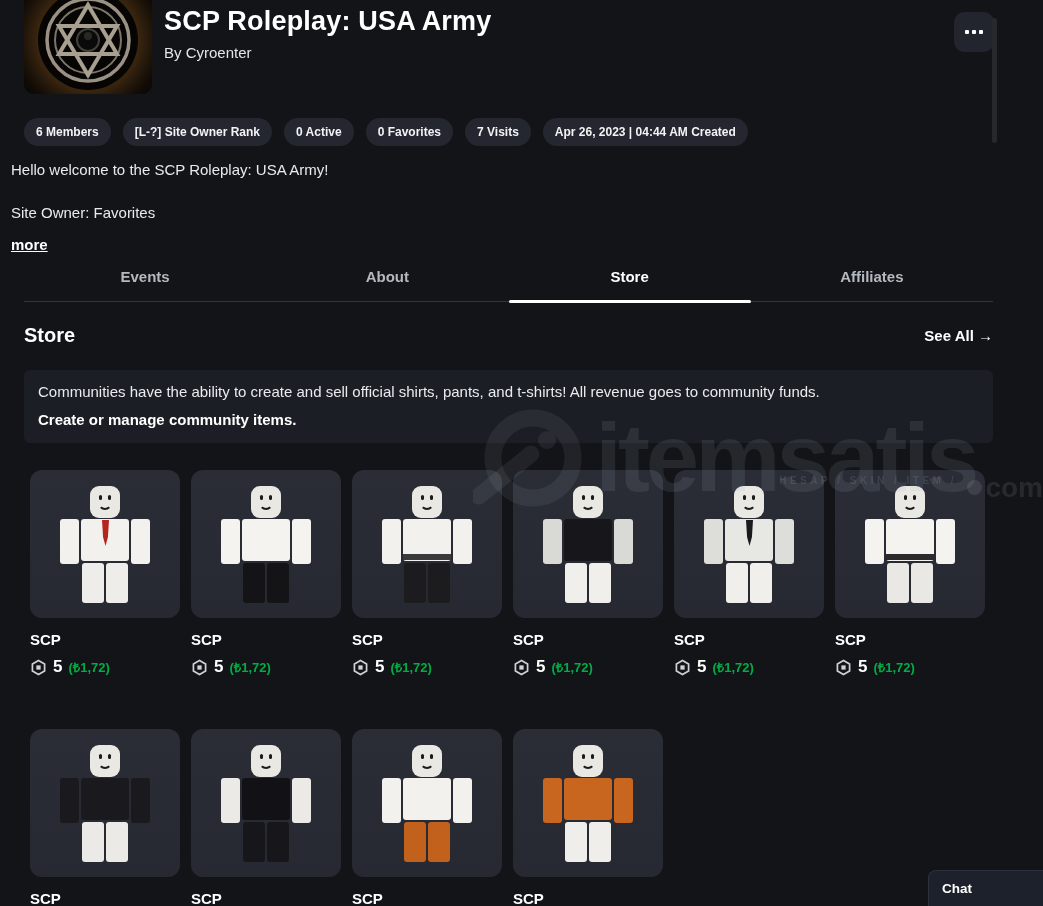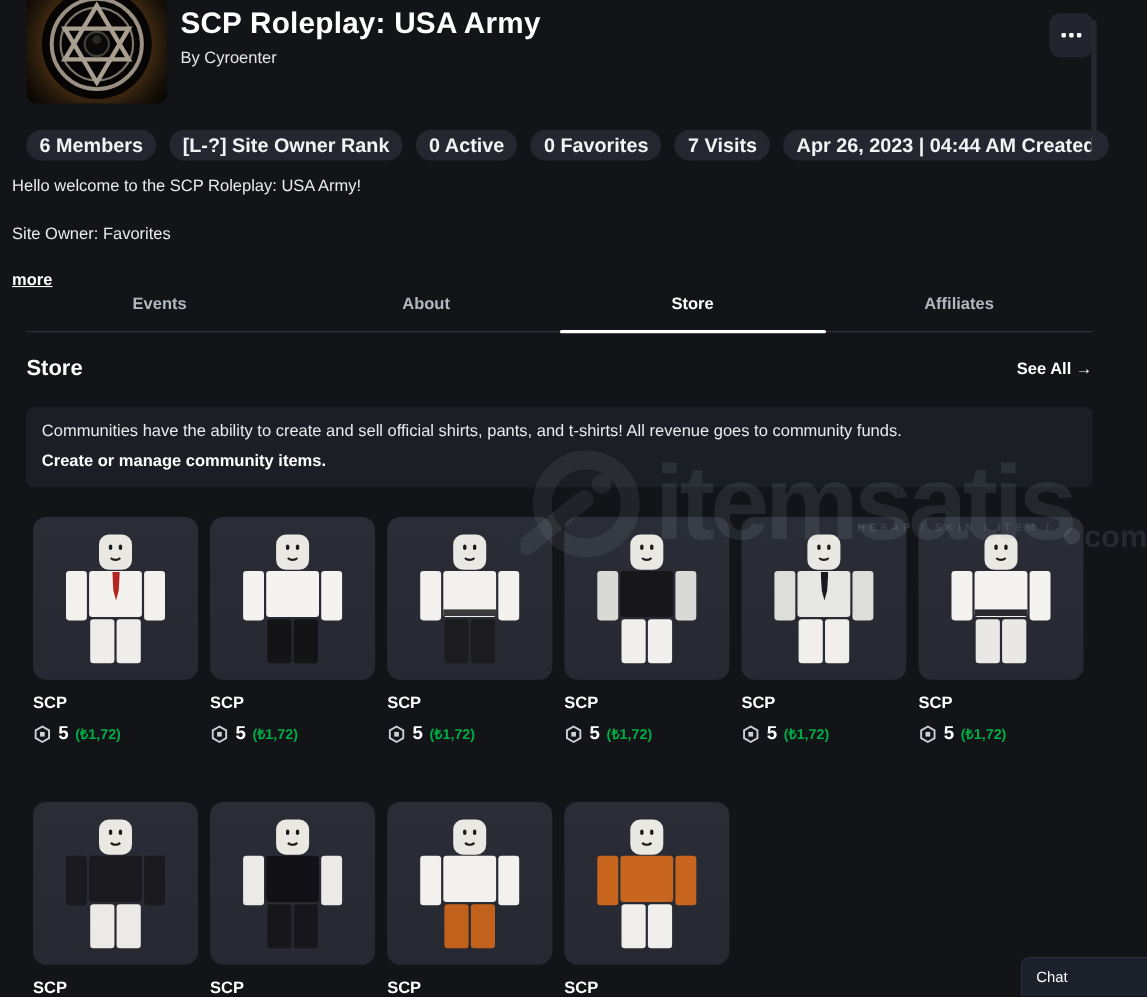--- a/index.html
+++ b/index.html
@@ -15,26 +15,26 @@
   .title-block{position:absolute;left:164px;top:6px;}
   .page-title{margin:0;font-size:27px;font-weight:bold;letter-spacing:.2px;}
   .byline{margin-top:7px;font-size:15px;color:#e3e5e8;}
   .menu-btn{position:absolute;left:954px;top:12px;width:40px;height:40px;border-radius:10px;
             background:#22252d;display:flex;align-items:center;justify-content:center;gap:3px;cursor:pointer;}
   .menu-btn i{width:4px;height:4px;background:#fff;border-radius:1px;display:block;}
 
   
   .badges-row{position:absolute;left:24px;top:118px;display:flex;gap:12px;}
   .badge{height:28px;padding:0 12px;display:flex;align-items:center;background:#24272f;
-         border-radius:14px;font-size:18px;font-weight:bold;color:#f2f3f5;white-space:nowrap;}
+         border-radius:14px;font-size:12px;font-weight:bold;color:#f2f3f5;white-space:nowrap;}
 
   
   .description{position:absolute;left:11px;top:161px;font-size:15px;color:#e8eaec;}
   .site-owner{margin-top:26px;}
-  .more-link{display:inline-block;margin-top:25px;font-weight:bold;color:#fff;
+  .more-link{display:inline-block;margin-top:15px;font-weight:bold;color:#fff;
              text-decoration:underline;cursor:pointer;}
 
   
   .tabs{position:absolute;left:24px;top:256px;width:969px;display:flex;border-bottom:1px solid #33363c;}
   .tab{flex:1;text-align:center;padding:12px 0 16px;font-size:15px;font-weight:bold;color:#b4b9c0;
        position:relative;cursor:pointer;}
   .tab.active{color:#fff;}
   .tab.active::after{content:"";position:absolute;left:0;right:0;bottom:-2px;height:3px;
        background:#fff;border-radius:2px;}
 
@@ -96,21 +96,21 @@
           display:inline-block;margin-right:3px;}
   .wm-tagline{position:absolute;right:86px;bottom:28px;font-size:10px;font-weight:bold;
           letter-spacing:3.5px;color:rgba(175,182,192,.16);white-space:nowrap;}
 
   
   .scroll-thumb{position:absolute;left:992px;top:18px;width:5px;height:125px;background:#26282d;
           border-radius:3px;cursor:pointer;}
   .chat{position:absolute;left:928px;top:870px;width:115px;height:36px;background:#1d212b;
         border:1px solid #2d313c;border-right:none;border-bottom:none;border-radius:8px 0 0 0;
         display:flex;align-items:center;padding-left:13px;box-sizing:border-box;z-index:10;
-        font-size:13.5px;font-weight:normal;cursor:pointer;}
+        font-size:13.5px;font-weight:bold;cursor:pointer;}
 </style>
 </head>
 <body>
 
 <div class="page">
 
   <div class="avatar-box">
     <span class="glow"></span>
     <svg width="100" height="100" viewBox="0 0 100 100">
       <circle cx="50" cy="50" r="41" fill="none" stroke="#9a9184" stroke-width="3.5"></circle>

